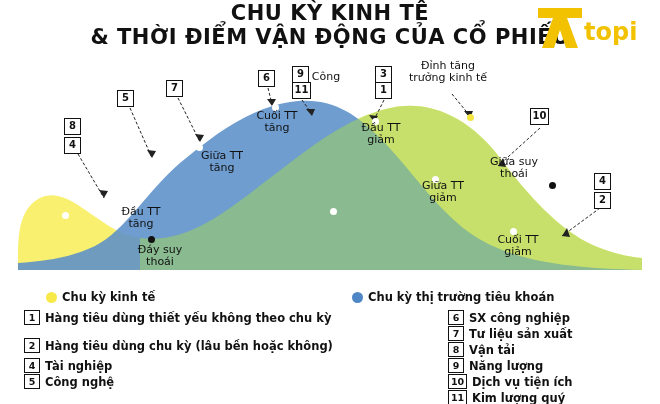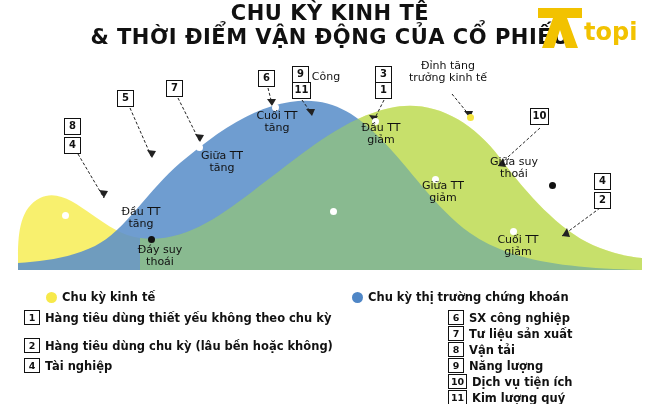--- a/index.html
+++ b/index.html
@@ -187,33 +187,36 @@
   <div class="numbox" style="left:375px;top:24px;">1</div>
   <div class="numbox" style="left:530px;top:50px;width:17px;">10</div>
   <div class="numbox" style="left:594px;top:115px;">4</div>
   <div class="numbox" style="left:594px;top:134px;">2</div>
 </div>
 
 <div class="legend">
   <div class="leg-dot" style="left:46px;top:4px;background:#f7e94a;"></div>
   <div class="leg-item" style="left:62px;top:2px;">Chu kỳ kinh tế</div>
   <div class="leg-dot" style="left:352px;top:4px;background:#4f86c6;"></div>
-  <div class="leg-item" style="left:368px;top:2px;">Chu kỳ thị trường chứng khoán</div>
+  <div class="leg-item" style="left:368px;top:2px;">Chu kỳ thị trường tiêu khoán</div>
 </div>
 
 <div class="keys">
   <div class="key-row" style="left:24px;top:0px;">
     <span class="key-num">1</span><span class="key-txt">Hàng tiêu dùng thiết yếu không theo chu kỳ</span>
   </div>
   <div class="key-row" style="left:24px;top:16px;margin-top:12px;">
     <span class="key-num">2</span><span class="key-txt">Hàng tiêu dùng chu kỳ (lâu bền hoặc không)</span>
   </div>
   <div class="key-row" style="left:24px;top:48px;">
     <span class="key-num">4</span><span class="key-txt">Tài nghiệp</span>
   </div>
+  <div class="key-row" style="left:24px;top:64px;">
+    <span class="key-num">5</span><span class="key-txt">Công nghệ</span>
+  </div>
 
   <div class="key-row" style="left:448px;top:0px;">
     <span class="key-num">6</span><span class="key-txt">SX công nghiệp</span>
   </div>
   <div class="key-row" style="left:448px;top:16px;">
     <span class="key-num">7</span><span class="key-txt">Tư liệu sản xuất</span>
   </div>
   <div class="key-row" style="left:448px;top:32px;">
     <span class="key-num">8</span><span class="key-txt">Vận tải</span>
   </div>

